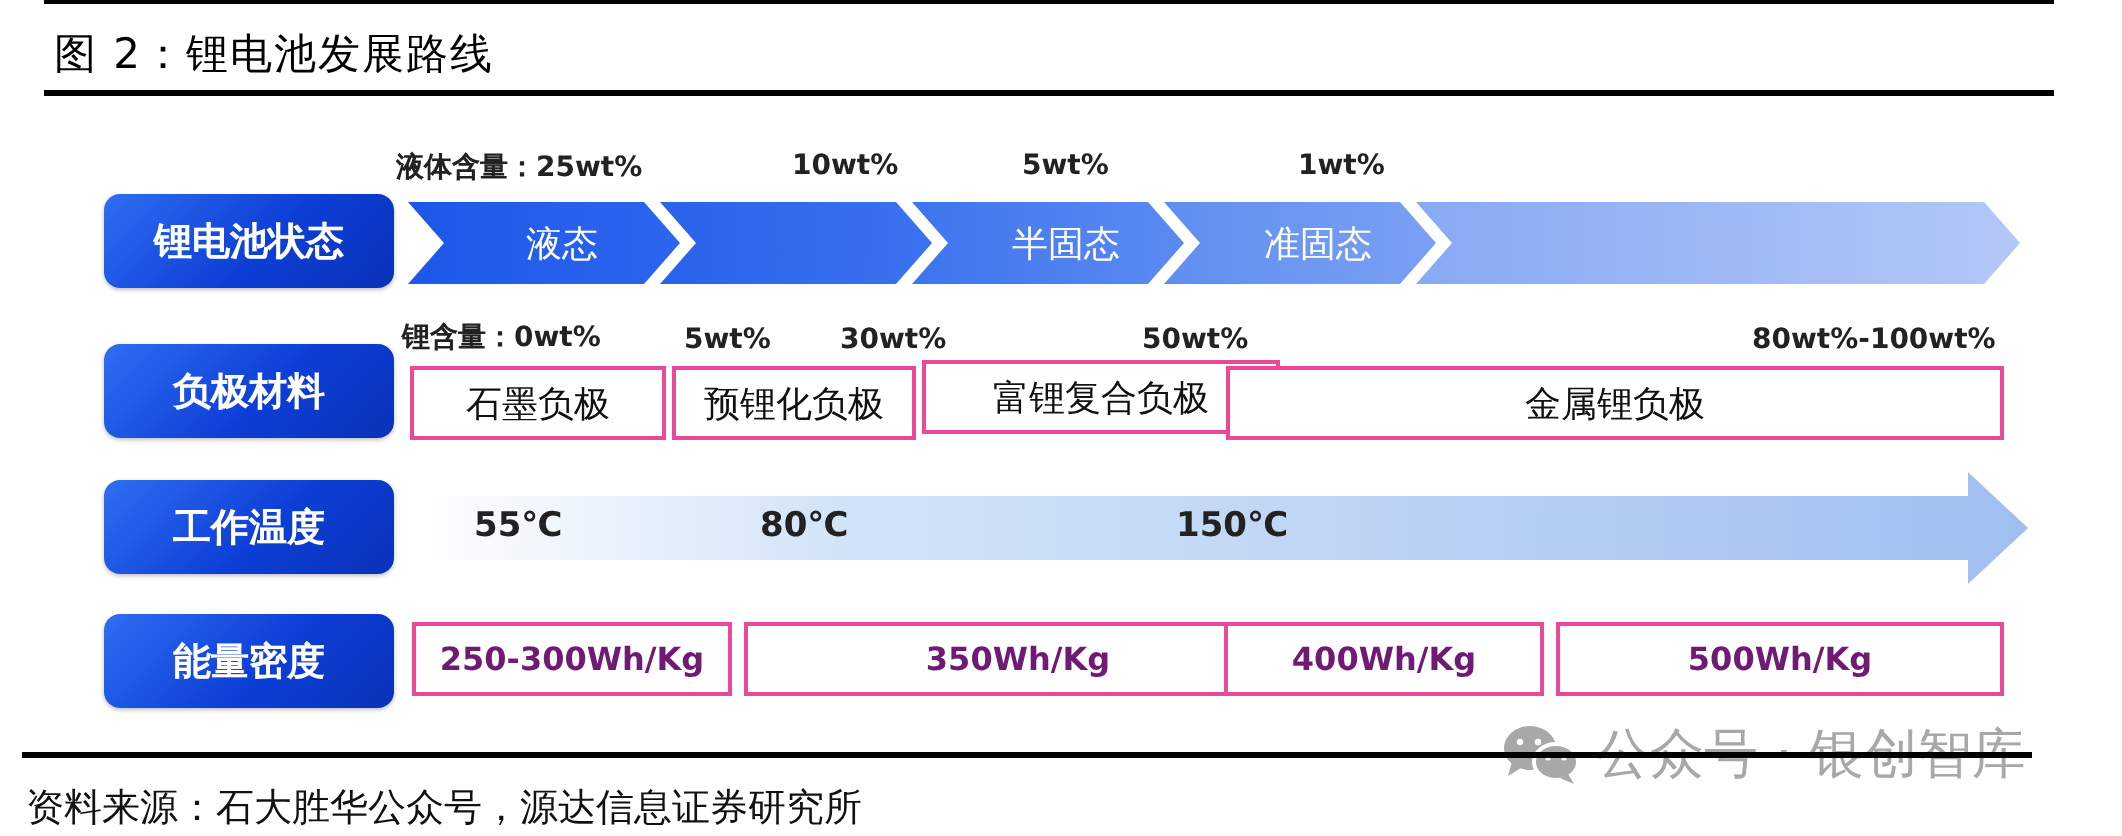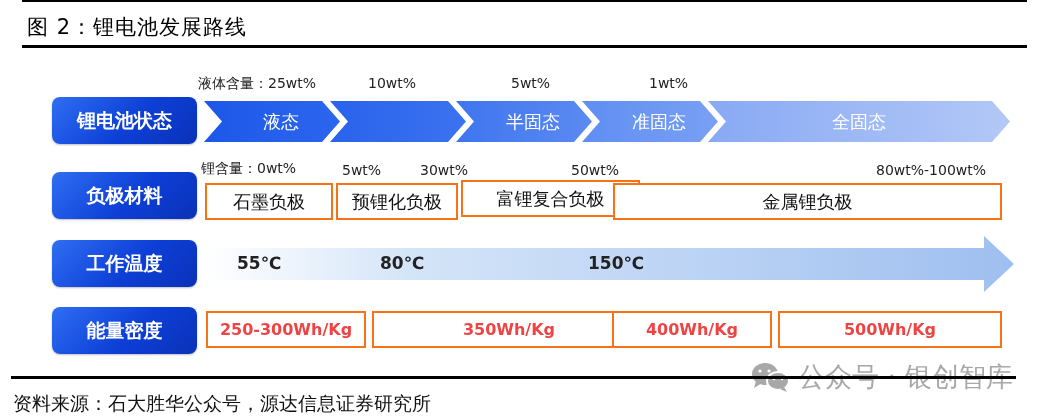--- a/index.html
+++ b/index.html
@@ -10,43 +10,43 @@
   .title-rule { position: absolute; left: 22px; top: 45px; width: 1005px; height: 3px; background: #000; }
   .bottom-rule { position: absolute; left: 11px; top: 376px; width: 1005px; height: 3px; background: #000; }
   .source { position: absolute; left: 13px; top: 391px; font-size: 19px; color: #111; }
   .watermark { position: absolute; left: 750px; top: 359px; font-size: 27px; color: #a8a8a8; display: flex; align-items: center; gap: 6px; }
   .wm-icon { width: 42px; height: 32px; position: relative; }
 
   .row-label { position: absolute; left: 52px; width: 145px; height: 47px; border-radius: 8px;
                background: linear-gradient(135deg, #2f6ef2 0%, #0d3fd6 55%, #0a32b8 100%);
                color: #fff; font-weight: bold; font-size: 19px; display: flex; align-items: center; justify-content: center;
                box-shadow: 0 1px 2px rgba(0,0,0,0.25); }
-  .small-label { position: absolute; font-size: 14px; font-weight: normal; color: #222; white-space: nowrap; }
+  .small-label { position: absolute; font-size: 14px; font-weight: bold; color: #222; white-space: nowrap; }
 
   .chevron-row { position: absolute; left: 204px; top: 101px; height: 41px; width: 810px; }
   .chev { position: absolute; top: 0; height: 41px; color: #fff; font-size: 18px; display: flex; align-items: center; justify-content: center; }
 
-  .box { position: absolute; height: 37px; border: 2px solid #f97316; background: #fff; box-sizing: border-box;
+  .box { position: absolute; height: 37px; border: 2px solid #ec4899; background: #fff; box-sizing: border-box;
          display: flex; align-items: center; justify-content: center; font-size: 18px; color: #111; }
-  .box.energy { font-size: 16px; font-weight: bold; color: #ef4444; }
+  .box.energy { font-size: 16px; font-weight: bold; color: #701a75; }
 
   .temp-arrow { position: absolute; left: 204px; top: 236px; width: 810px; height: 56px; }
   .temp-label { position: absolute; font-size: 17px; font-weight: bold; color: #222; top: 253px; }
 </style>
 </head>
 <body>
 
 <div class="top-rule"></div>
 <div class="fig-title">图 2：锂电池发展路线</div>
 <div class="title-rule"></div>
 
 <div class="small-label" style="left:198px; top:75px;">
   <span>液体含量：</span><span>25wt%</span>
 </div>
-<div class="small-label" style="left:368px; top:75px;">10wt%</div>
+<div class="small-label" style="left:396px; top:75px;">10wt%</div>
 <div class="small-label" style="left:511px; top:75px;">5wt%</div>
 <div class="small-label" style="left:649px; top:75px;">1wt%</div>
 
 <div class="row-label" style="top:97px;">锂电池状态</div>
 
 <div class="chevron-row">
   <svg width="810" height="41" style="position:absolute;left:0;top:0;">
     <defs>
       <linearGradient id="g1" x1="0" x2="1">
           <stop offset="0" stop-color="#1d57e8"></stop>
@@ -71,21 +71,20 @@
     </defs>
     <polygon points="0,0 118,0 136,20.5 118,41 0,41 18,20.5" fill="url(#g1)"></polygon>
     <polygon points="126,0 244,0 262,20.5 244,41 126,41 144,20.5" fill="url(#g2)"></polygon>
     <polygon points="252,0 370,0 388,20.5 370,41 252,41 270,20.5" fill="url(#g3)"></polygon>
     <polygon points="378,0 496,0 514,20.5 496,41 378,41 396,20.5" fill="url(#g4)"></polygon>
     <polygon points="504,0 788,0 806,20.5 788,41 504,41 522,20.5" fill="url(#g5)"></polygon>
   </svg>
   <div class="chev" style="left:18px; width:118px;">液态</div>
   <div class="chev" style="left:270px; width:118px;">半固态</div>
   <div class="chev" style="left:396px; width:118px;">准固态</div>
-  <div class="chev" style="left:522px; width:266px;">全固态</div>
 </div>
 
 <div class="small-label" style="left:201px; top:160px;">
   <span>锂含量：</span><span>0wt%</span>
 </div>
 <div class="small-label" style="left:342px; top:162px;">5wt%</div>
 <div class="small-label" style="left:420px; top:162px;">30wt%</div>
 <div class="small-label" style="left:571px; top:162px;">50wt%</div>
 <div class="small-label" style="left:876px; top:162px;">80wt%-100wt%</div>
 

